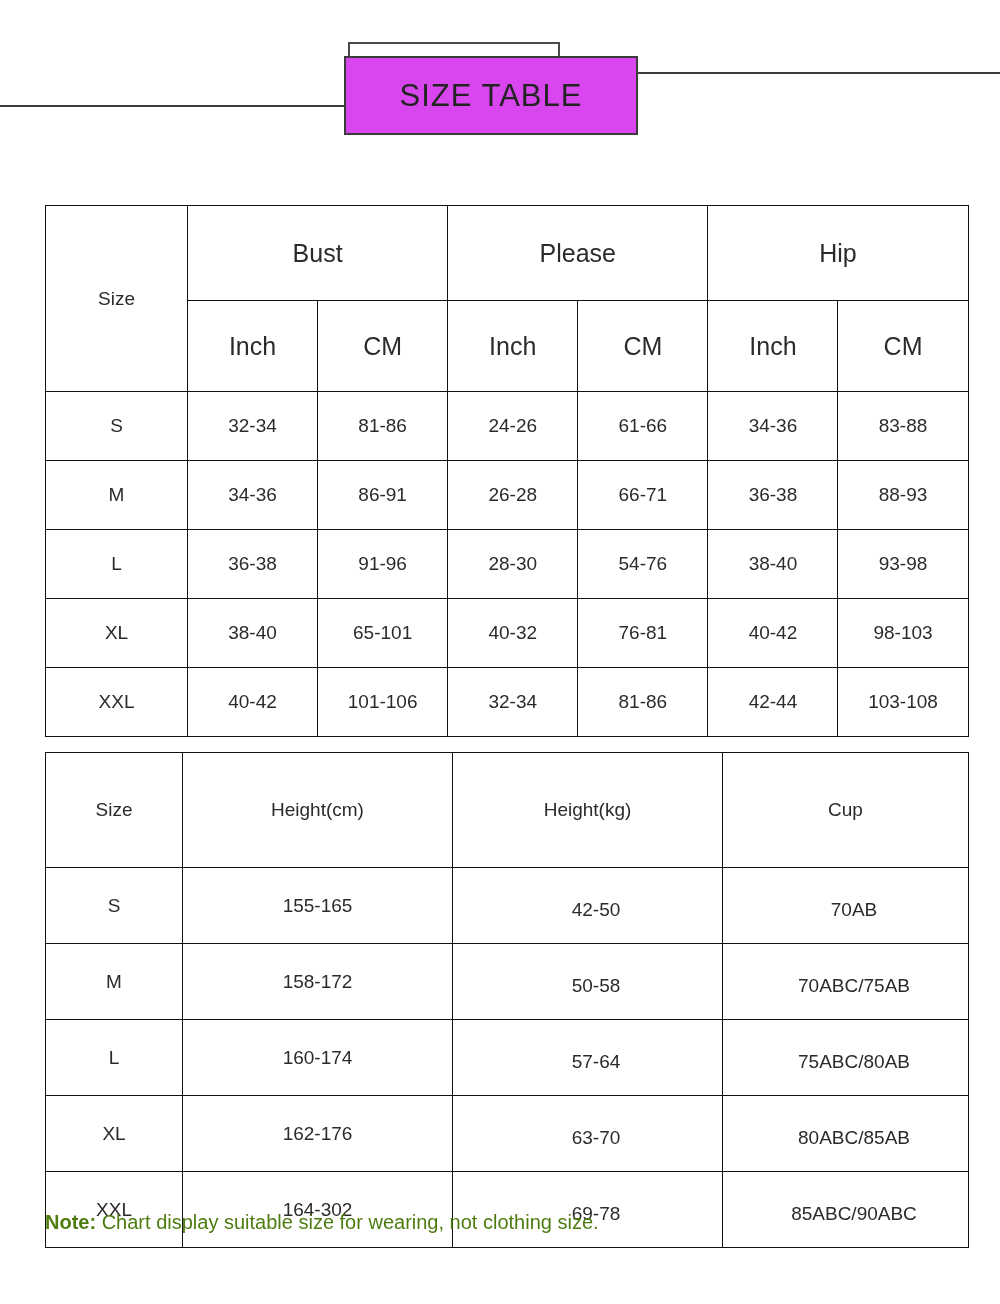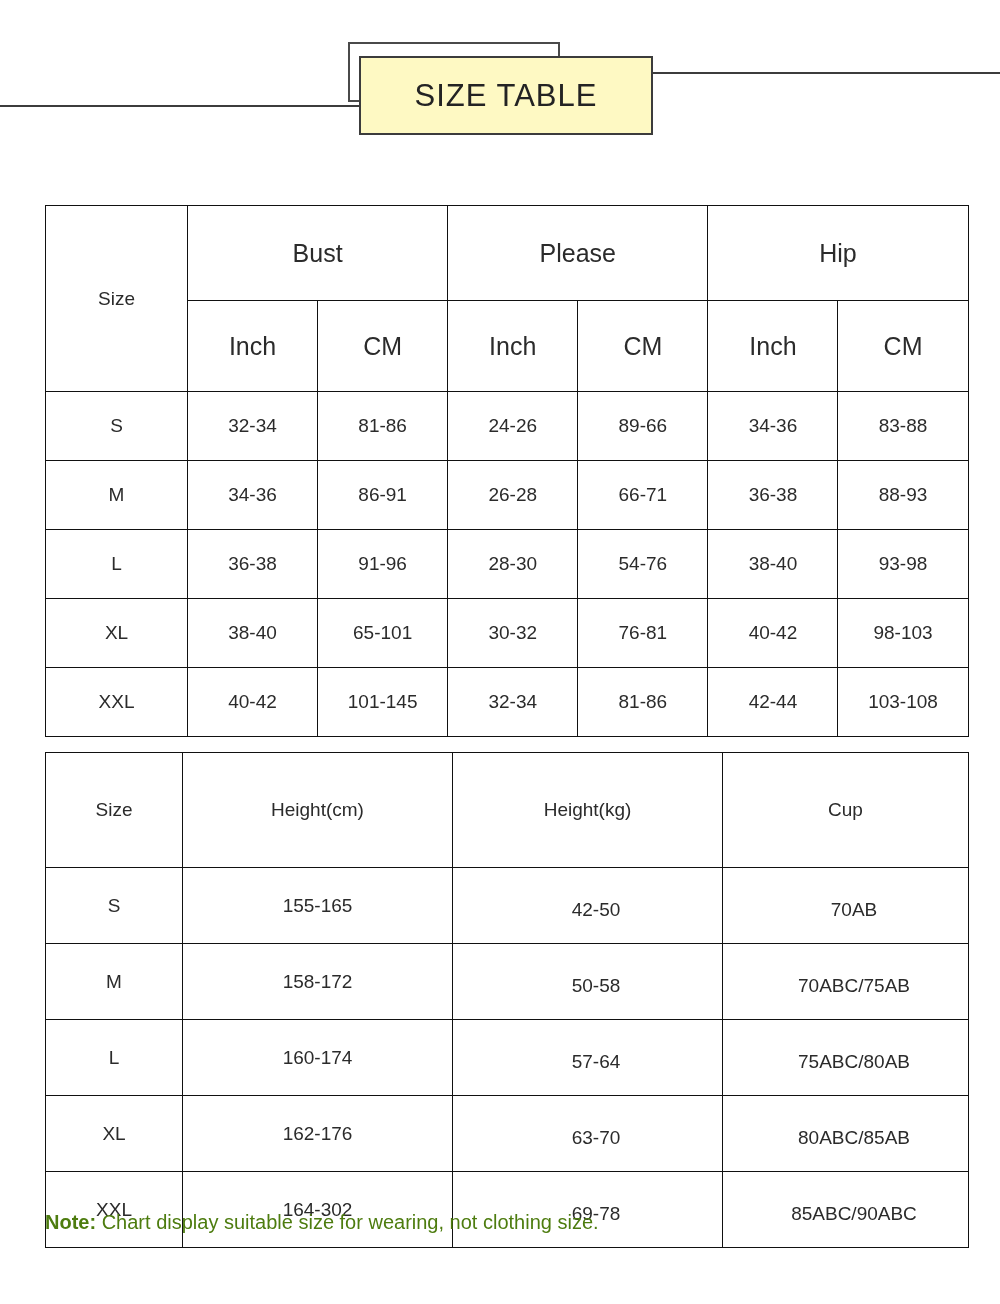--- a/index.html
+++ b/index.html
@@ -35,25 +35,25 @@
     background: transparent;
   }
   .banner-box.back {
     left: 348px;
     top: 42px;
     width: 208px;
     height: 56px;
     border-color: #4a4a4a;
   }
   .banner-box.front {
-    left: 359px;
+    left: 344px;
     top: 56px;
     width: 290px;
     height: 75px;
-    background: #fef9c3;
+    background: #d946ef;
     display: flex;
     align-items: center;
     justify-content: center;
   }
   .banner-title {
     font-size: 31px;
     letter-spacing: 1px;
     color: #232323;
     white-space: nowrap;
   }
@@ -149,21 +149,21 @@
         <th class="sub-head">Inch</th>
         <th class="sub-head">CM</th>
       </tr>
     </thead>
     <tbody>
       <tr>
         <td>S</td>
         <td>32-34</td>
         <td>81-86</td>
         <td>24-26</td>
-        <td>89-66</td>
+        <td>61-66</td>
         <td>34-36</td>
         <td>83-88</td>
       </tr>
       <tr>
         <td>M</td>
         <td>34-36</td>
         <td>86-91</td>
         <td>26-28</td>
         <td>66-71</td>
         <td>36-38</td>
@@ -175,29 +175,29 @@
         <td>91-96</td>
         <td>28-30</td>
         <td>54-76</td>
         <td>38-40</td>
         <td>93-98</td>
       </tr>
       <tr>
         <td>XL</td>
         <td>38-40</td>
         <td>65-101</td>
-        <td>30-32</td>
+        <td>40-32</td>
         <td>76-81</td>
         <td>40-42</td>
         <td>98-103</td>
       </tr>
       <tr>
         <td>XXL</td>
         <td>40-42</td>
-        <td>101-145</td>
+        <td>101-106</td>
         <td>32-34</td>
         <td>81-86</td>
         <td>42-44</td>
         <td>103-108</td>
       </tr>
     </tbody>
   </table>
 </div>
 
 <div class="sheet" id="table-two">

